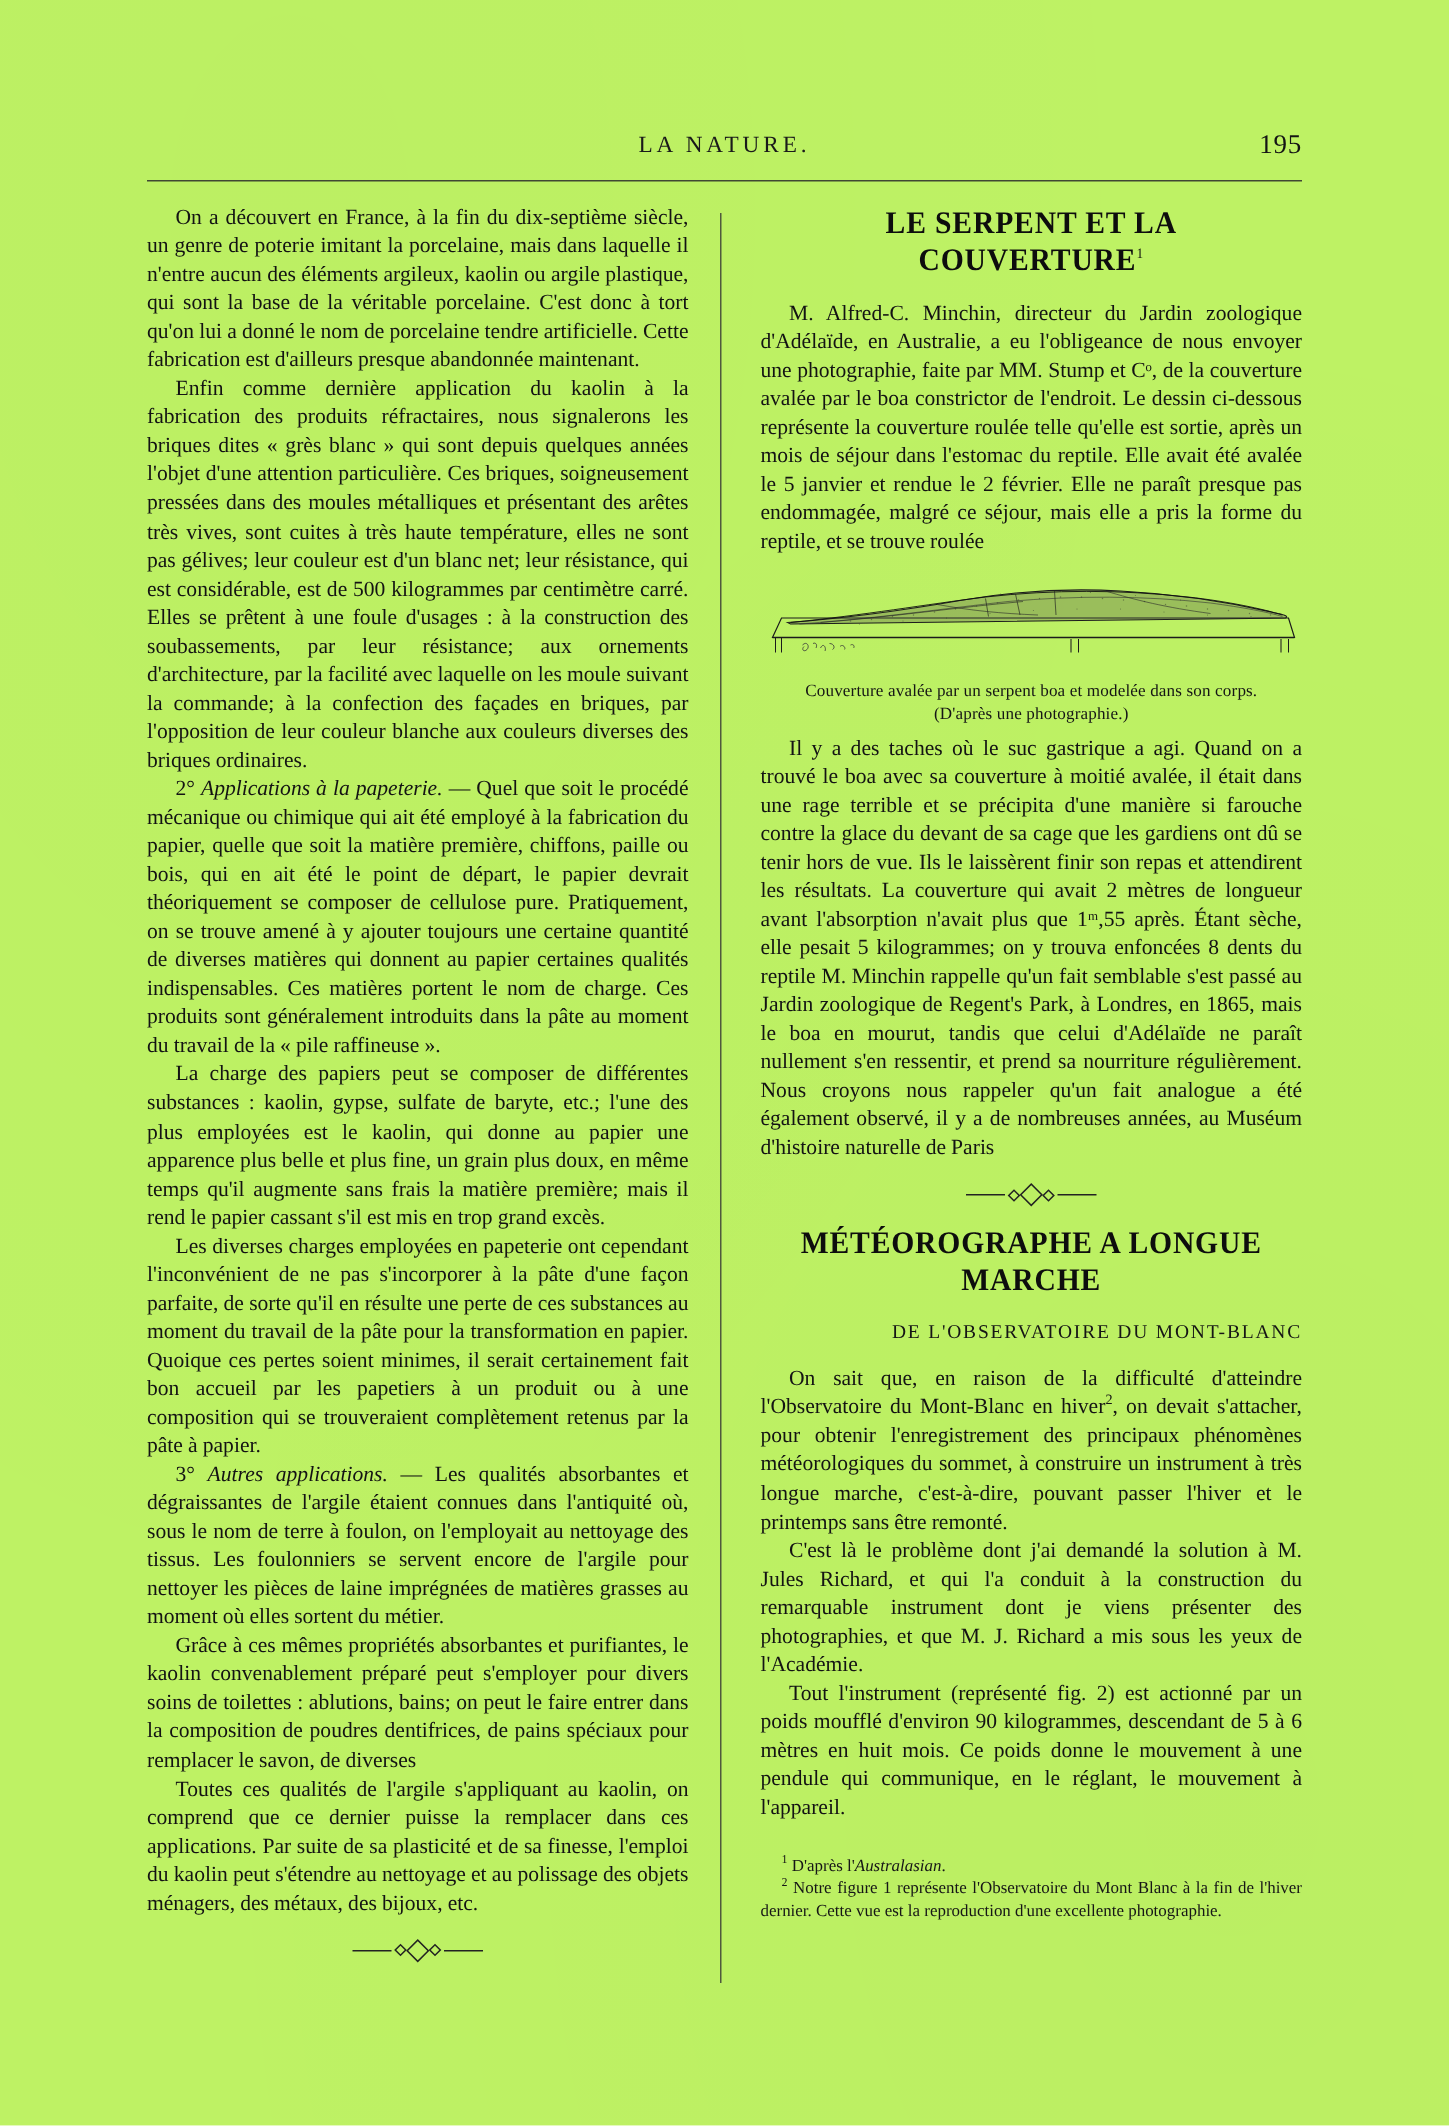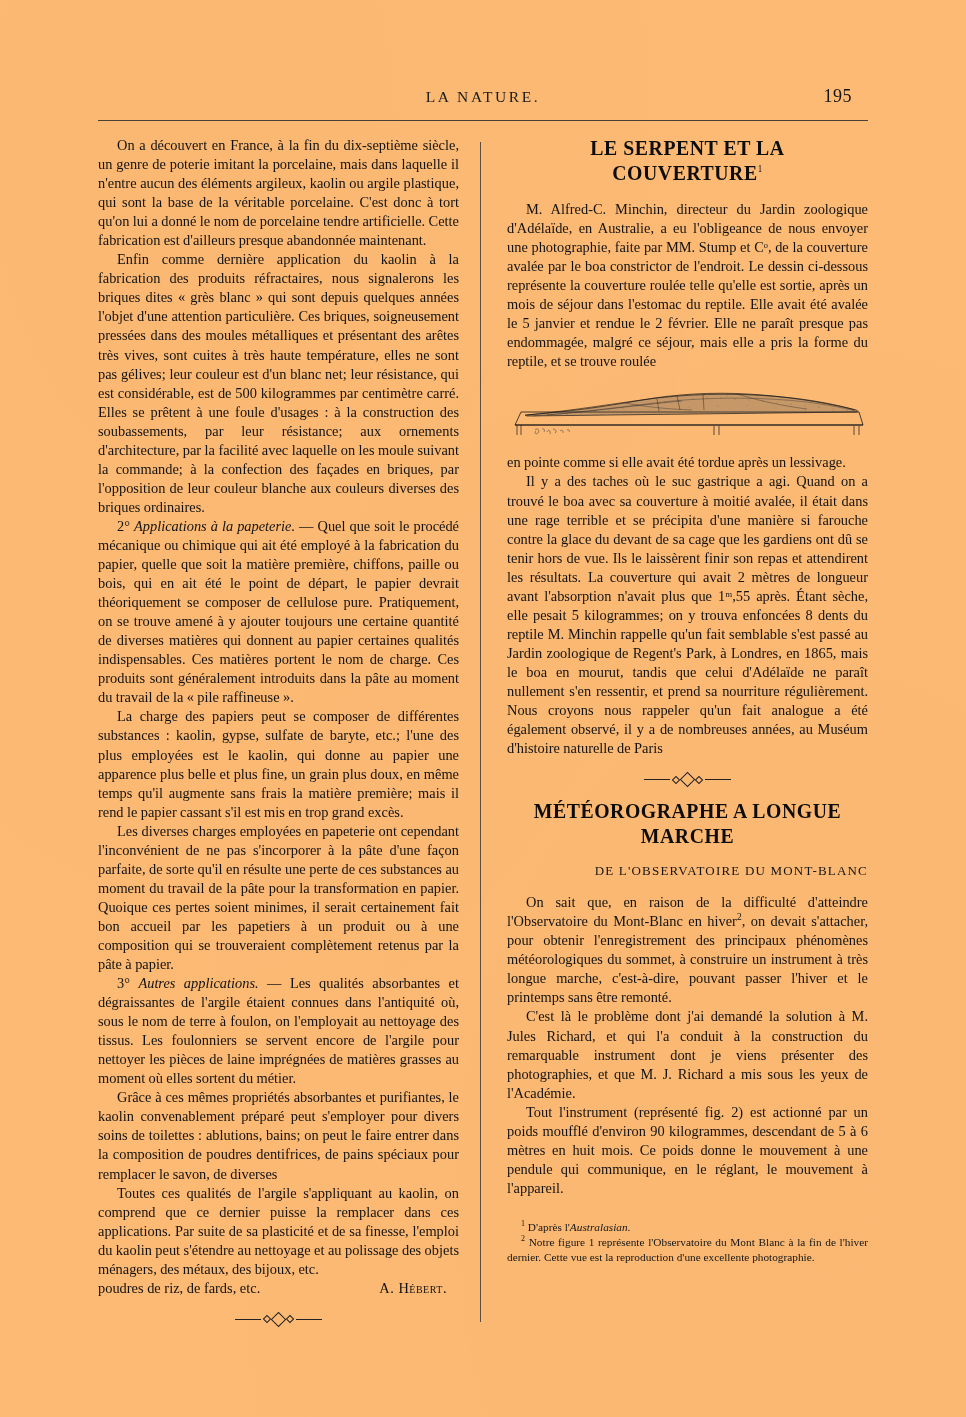--- a/index.html
+++ b/index.html
@@ -11,21 +11,21 @@
   body {
     font-family: "Liberation Serif", "DejaVu Serif", serif;
     color: #111111;
   }
 
   .page {
     position: relative;
     width: 966px;
     height: 1417px;
     margin: 0 auto;
-    background: #fdba74;
+    background: #bef264;
     overflow: hidden;
     box-sizing: border-box;
   }
 
   
   .paper-tint {
     position: absolute;
     inset: 0;
     background:
       radial-gradient(ellipse at 20% 10%, rgba(0,0,0,0.012), transparent 60%),
@@ -45,21 +45,21 @@
     position: absolute;
     left: 0; right: 0;
     text-align: center;
     font-size: 15.5px;
     letter-spacing: 2.6px;
     font-weight: 400;
     color: #1a1a1a;
   }
   .rh-folio {
     position: absolute;
-    right: 16px;
+    right: 0;
     top: -2px;
     font-size: 18px;
     letter-spacing: 0.5px;
     color: #141414;
   }
   .head-rule {
     position: absolute;
     left: 98px;
     right: 98px;
     top: 120px;
@@ -239,24 +239,20 @@
       <p class="body"><span>2°</span>&nbsp;<span class="run-in">Applications à la papeterie.</span>&nbsp;<span>—</span>&nbsp;<span>Quel que soit le procédé mécanique ou chimique qui ait été employé à la fabrication du papier, quelle que soit la matière première, chiffons, paille ou bois, qui en ait été le point de départ, le papier devrait théoriquement se composer de cellulose pure. Pratiquement, on se trouve amené à y ajouter toujours une certaine quantité de diverses matières qui donnent au papier certaines qualités indispensables. Ces matières portent le nom de charge. Ces produits sont généralement introduits dans la pâte au moment du travail de la « pile raffineuse ».</span></p>
 
       <p class="body">La charge des papiers peut se composer de différentes substances : kaolin, gypse, sulfate de baryte, etc.; l'une des plus employées est le kaolin, qui donne au papier une apparence plus belle et plus fine, un grain plus doux, en même temps qu'il augmente sans frais la matière première; mais il rend le papier cassant s'il est mis en trop grand excès.</p>
       <p class="body">Les diverses charges employées en papeterie ont cependant l'inconvénient de ne pas s'incorporer à la pâte d'une façon parfaite, de sorte qu'il en résulte une perte de ces substances au moment du travail de la pâte pour la transformation en papier. Quoique ces pertes soient minimes, il serait certainement fait bon accueil par les papetiers à un produit ou à une composition qui se trouveraient complètement retenus par la pâte à papier.</p>
 
       <p class="body"><span>3°</span>&nbsp;<span class="run-in">Autres applications.</span>&nbsp;<span>—</span>&nbsp;<span>Les qualités absorbantes et dégraissantes de l'argile étaient connues dans l'antiquité où, sous le nom de terre à foulon, on l'employait au nettoyage des tissus. Les foulonniers se servent encore de l'argile pour nettoyer les pièces de laine imprégnées de matières grasses au moment où elles sortent du métier.</span></p>
 
       <p class="body">Grâce à ces mêmes propriétés absorbantes et purifiantes, le kaolin convenablement préparé peut s'employer pour divers soins de toilettes : ablutions, bains; on peut le faire entrer dans la composition de poudres dentifrices, de pains spéciaux pour remplacer le savon, de diverses</p>
 
       <p class="body">Toutes ces qualités de l'argile s'appliquant au kaolin, on comprend que ce dernier puisse la remplacer dans ces applications. Par suite de sa plasticité et de sa finesse, l'emploi du kaolin peut s'étendre au nettoyage et au polissage des objets ménagers, des métaux, des bijoux, etc.</p>
-      <div class="sig-line">
-        <span class="tail">poudres de riz, de fards, etc.</span>
-        <span class="name">A. Hébert.</span>
-      </div>
 
       <div class="ornament">
         <span class="bar"></span>
         <span class="dot"></span>
         <span class="diamond"></span>
         <span class="dot"></span>
         <span class="bar"></span>
       </div>
 
     </div>
@@ -324,23 +320,26 @@
               <circle cx="190" cy="10" r="0.4"></circle>
               <circle cx="220" cy="10" r="0.4"></circle>
             <circle cx="250" cy="12" r="0.4"></circle>
               <circle cx="280" cy="15" r="0.4"></circle>
           </g>
 
           <g fill="none" stroke="#3a3a3a" stroke-width="0.55">
             <path d="M28 45 c3 -3 5 1 3 3 c-2 2 -4 0 -2 -2 M35 44 c2 -1 3 1 2 3 M40 47 c2 -4 4 0 3 2 M46 44 c3 0 4 3 2 4 M53 46 c2 -2 4 1 3 2 M60 45 c2 -1 3 1 2 2"></path>
           </g>
         </svg>
+        <figcaption class="plate-caption">
+          <span>Couverture avalée par un serpent boa et modelée dans son corps.</span><br>
+          <span>(D'après une photographie.)</span>
+        </figcaption>
       </figure>
 
-      <p class="body noindent">en pointe comme si elle avait été tordue après un lessivage.</p>
       <p class="body">Il y a des taches où le suc gastrique a agi. Quand on a trouvé le boa avec sa couverture à moitié avalée, il était dans une rage terrible et se précipita d'une manière si farouche contre la glace du devant de sa cage que les gardiens ont dû se tenir hors de vue. Ils le laissèrent finir son repas et attendirent les résultats. La couverture qui avait 2 mètres de longueur avant l'absorption n'avait plus que 1ᵐ,55 après. Étant sèche, elle pesait 5 kilogrammes; on y trouva enfoncées 8 dents du reptile M. Minchin rappelle qu'un fait semblable s'est passé au Jardin zoologique de Regent's Park, à Londres, en 1865, mais le boa en mourut, tandis que celui d'Adélaïde ne paraît nullement s'en ressentir, et prend sa nourriture régulièrement. Nous croyons nous rappeler qu'un fait analogue a été également observé, il y a de nombreuses années, au Muséum d'histoire naturelle de Paris</p>
 
       <div class="ornament">
         <span class="bar"></span>
         <span class="dot"></span>
         <span class="diamond"></span>
         <span class="dot"></span>
         <span class="bar"></span>
       </div>
 

